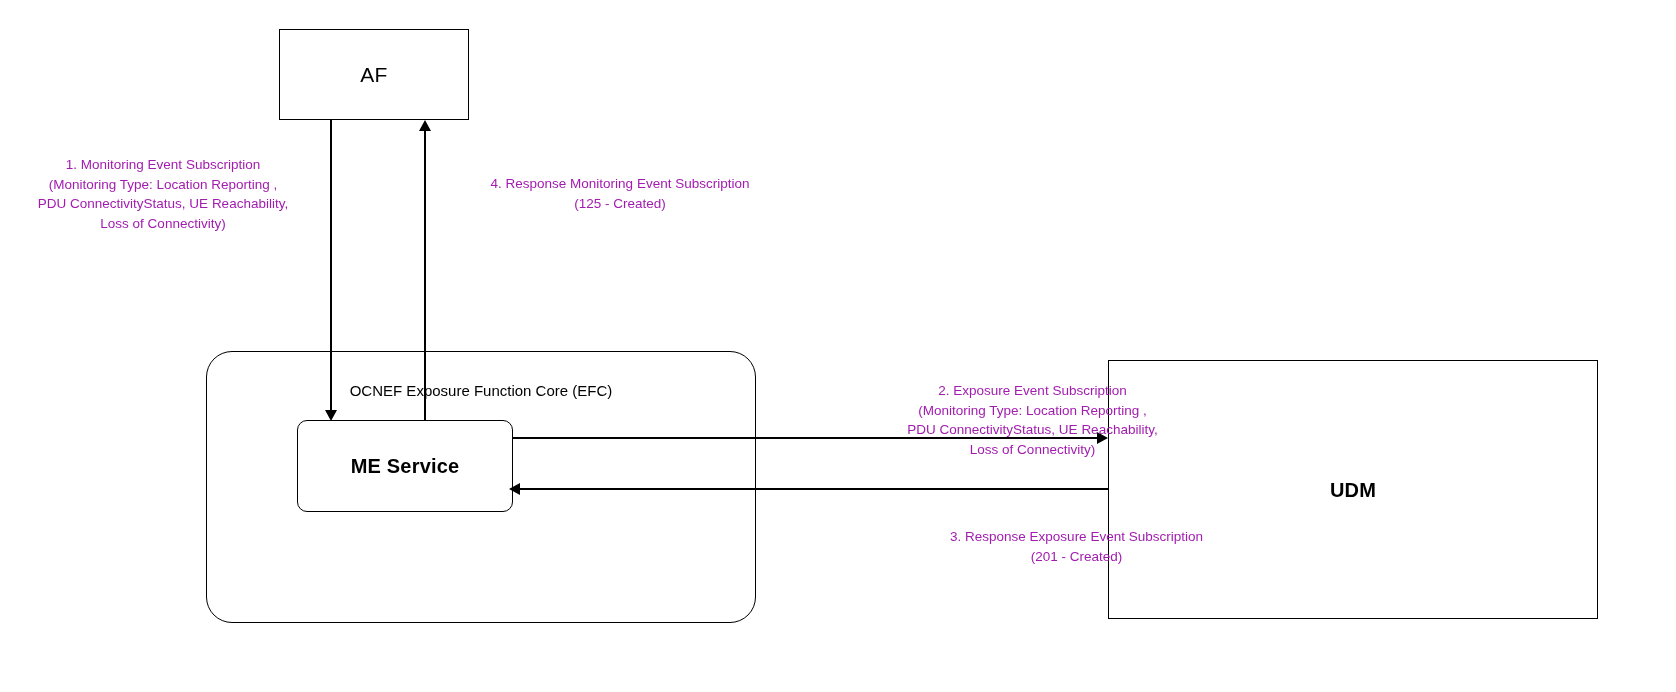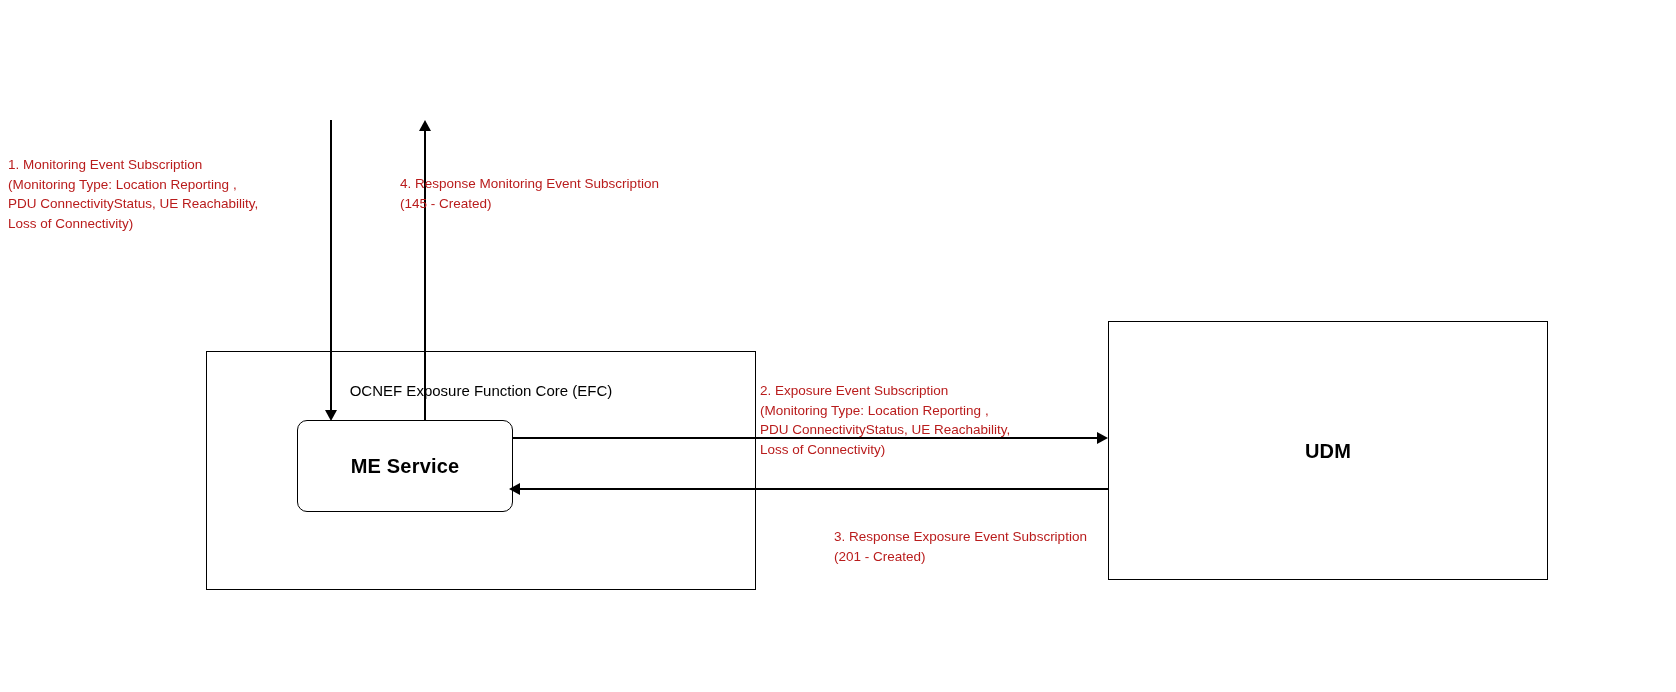--- a/index.html
+++ b/index.html
@@ -41,22 +41,23 @@
   #node-af .node-label {
     font-size: 21px;
     font-weight: normal;
     letter-spacing: 0.3px;
   }
   
   #node-efc {
     left: 206px;
     top: 351px;
     width: 550px;
-    height: 239px;
+    height: 272px;
     display: block;
+    border-radius: 26px;
   }
   #node-efc .node-label {
     position: absolute;
     left: 0;
     right: 0;
     top: 30px;
     font-size: 15px;
     font-weight: normal;
   }
   
@@ -68,22 +69,22 @@
     border-radius: 10px;
   }
   #node-me-service .node-label {
     font-size: 20px;
     font-weight: bold;
     letter-spacing: 0.2px;
   }
   
   #node-udm {
     left: 1108px;
-    top: 321px;
-    width: 440px;
+    top: 360px;
+    width: 490px;
     height: 259px;
     justify-content: center;
   }
   #node-udm .node-label {
     font-size: 20px;
     font-weight: bold;
     letter-spacing: 0.2px;
   }
 
   
@@ -116,24 +117,24 @@
   }
   .arrow-left {
     border-top: 6px solid transparent;
     border-bottom: 6px solid transparent;
     border-right: 11px solid #000000;
   }
 
   
   .edge-label {
     position: absolute;
-    text-align: left;
+    text-align: center;
     font-size: 13.5px;
     line-height: 19.5px;
-    color: #b91c1c;
+    color: #a21caf;
     white-space: pre-line;
   }
   #label-1 {
     left: 8px;
     top: 155px;
     width: 310px;
   }
   #label-4 {
     left: 400px;
     top: 174px;
@@ -149,20 +150,23 @@
     left: 834px;
     top: 527px;
     width: 485px;
   }
 </style>
 </head>
 <body>
 
 <div id="canvas">
 
+  <div class="node" id="node-af">
+    <div class="node-label">AF</div>
+  </div>
 
   <div class="node" id="node-efc">
     <div class="node-label">OCNEF Exposure Function Core (EFC)</div>
   </div>
 
   <div class="node" id="node-me-service">
     <div class="node-label">ME Service</div>
   </div>
 
   <div class="node" id="node-udm">
@@ -180,21 +184,21 @@
 
   <div class="conn-line h-line" style="left:520px; top:488px; width:589px;"></div>
   <div class="arrowhead arrow-left" style="left:509px; top:483px;"></div>
 
   <div class="edge-label" id="label-1">1. Monitoring Event Subscription
 (Monitoring Type: Location Reporting ,
 PDU ConnectivityStatus, UE Reachability,
 Loss of Connectivity)</div>
 
   <div class="edge-label" id="label-4">4. Response Monitoring Event Subscription
-(145 - Created)</div>
+(125 - Created)</div>
 
   <div class="edge-label" id="label-2">2. Exposure Event Subscription
 (Monitoring Type: Location Reporting ,
 PDU ConnectivityStatus, UE Reachability,
 Loss of Connectivity)</div>
 
   <div class="edge-label" id="label-3">3. Response Exposure Event Subscription
 (201 - Created)</div>
 
 </div>

